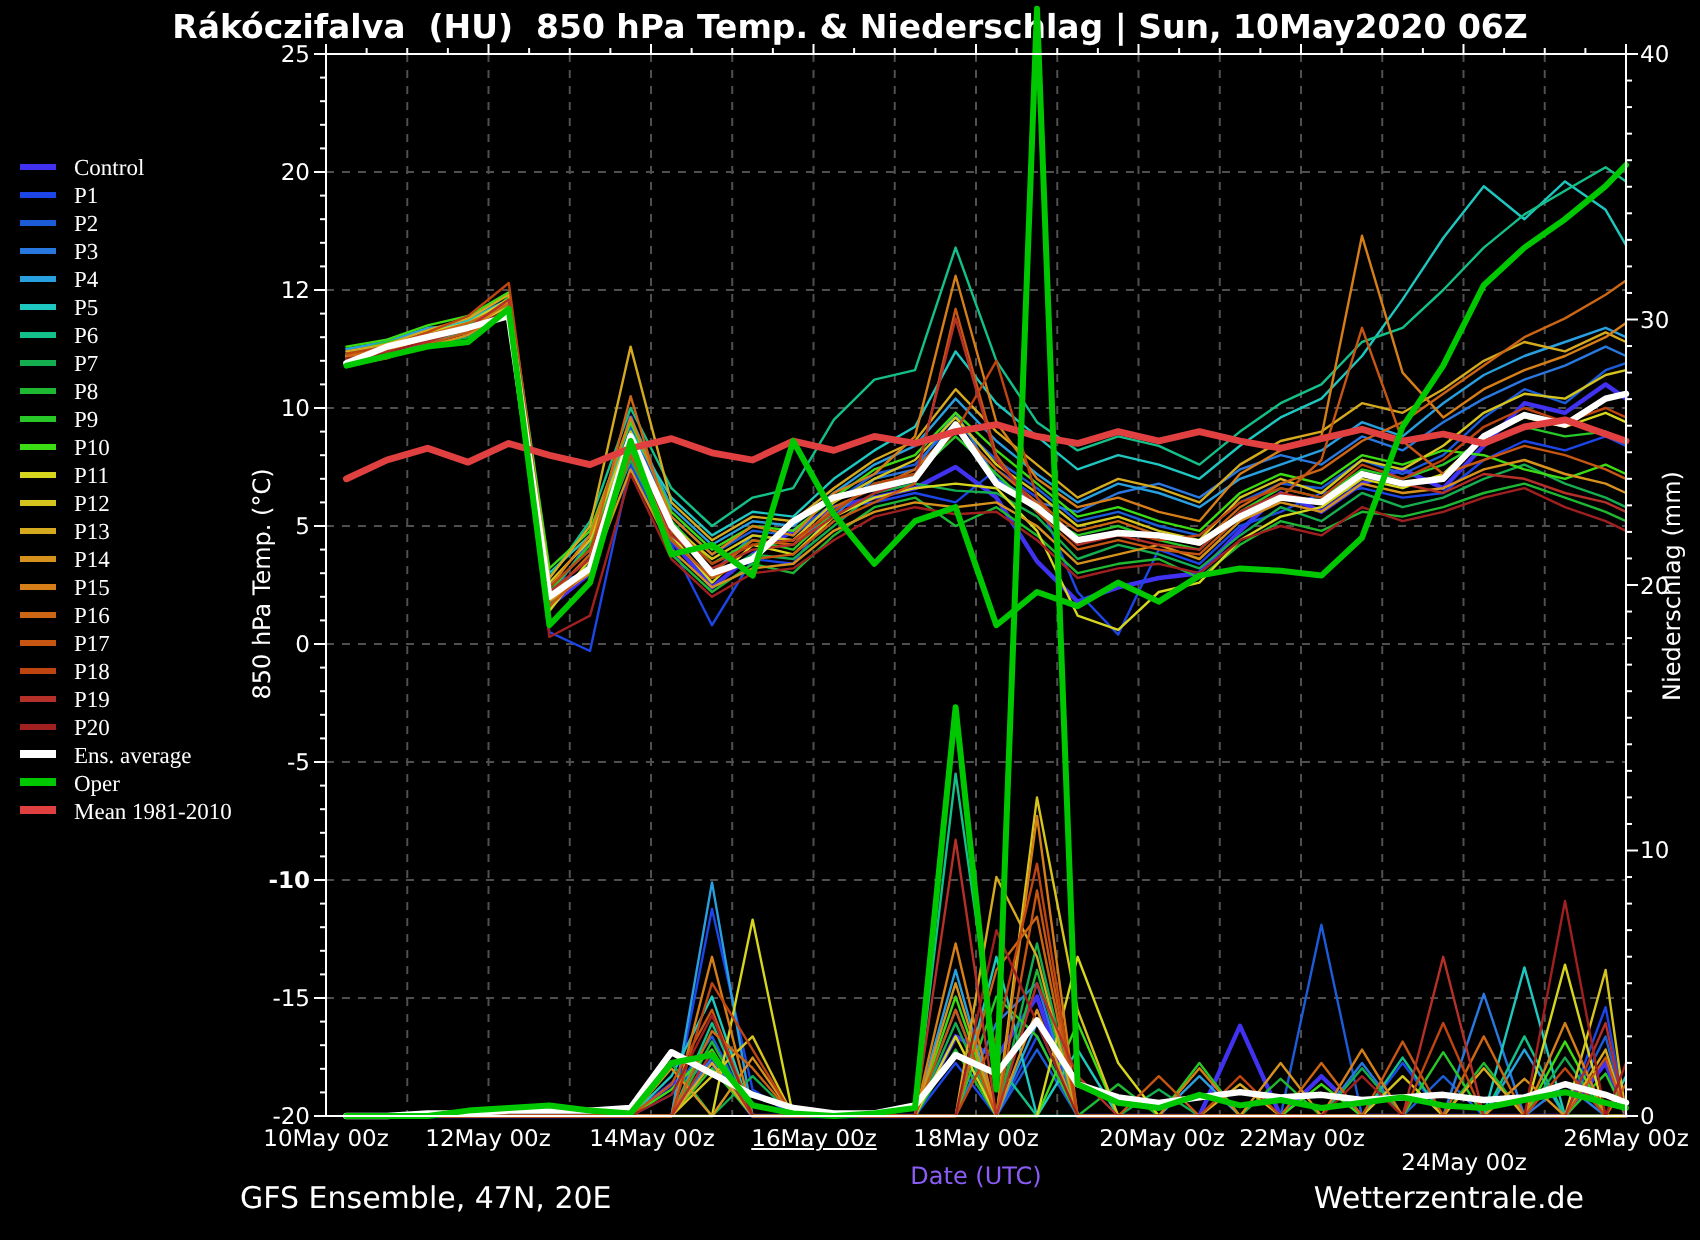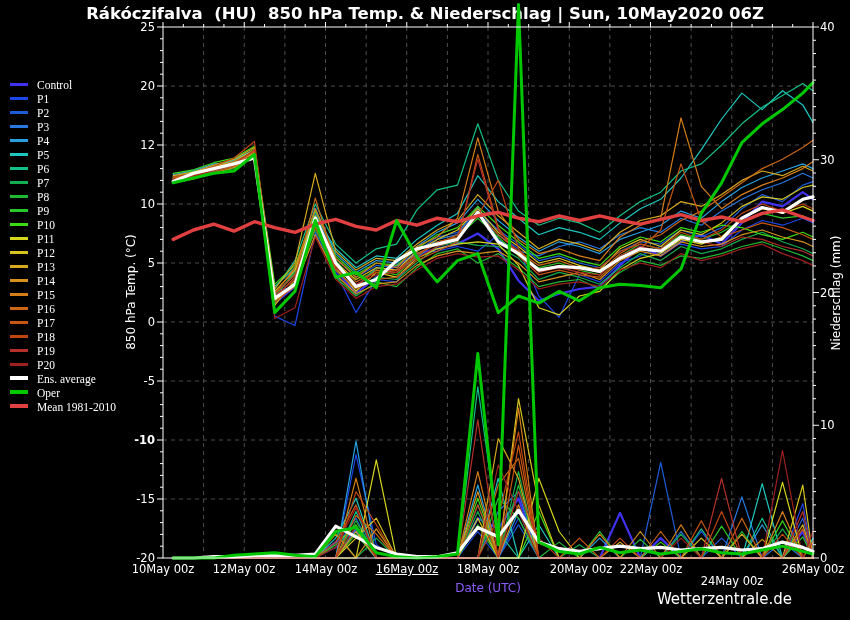--- a/index.html
+++ b/index.html
@@ -280,14 +280,15 @@
       <div class="lg-row"><span class="lg-dash" style="background: rgb(190, 68, 16);"></span><span class="lg-label">P18</span></div>
       <div class="lg-row"><span class="lg-dash" style="background: rgb(180, 48, 40);"></span><span class="lg-label">P19</span></div>
       <div class="lg-row"><span class="lg-dash" style="background: rgb(160, 32, 32);"></span><span class="lg-label">P20</span></div>
       <div class="lg-row"><span class="lg-dash special" style="background: rgb(255, 255, 255);"></span><span class="lg-label">Ens. average</span></div>
       <div class="lg-row"><span class="lg-dash special" style="background: rgb(0, 200, 0);"></span><span class="lg-label">Oper</span></div>
       <div class="lg-row"><span class="lg-dash special" style="background: rgb(224, 64, 64);"></span><span class="lg-label">Mean 1981-2010</span></div>
     </div>
   <div id="y-left-title" class="axis-title">850 hPa Temp. (°C)</div>
   <div id="y-right-title" class="axis-title">Niederschlag (mm)</div>
   <div id="x-axis-title">Date (UTC)</div>
+  <div id="footer-left">GFS Ensemble, 47N, 20E</div>
   <div id="footer-right">Wetterzentrale.de</div>
 </div>
 
 </body></html>

